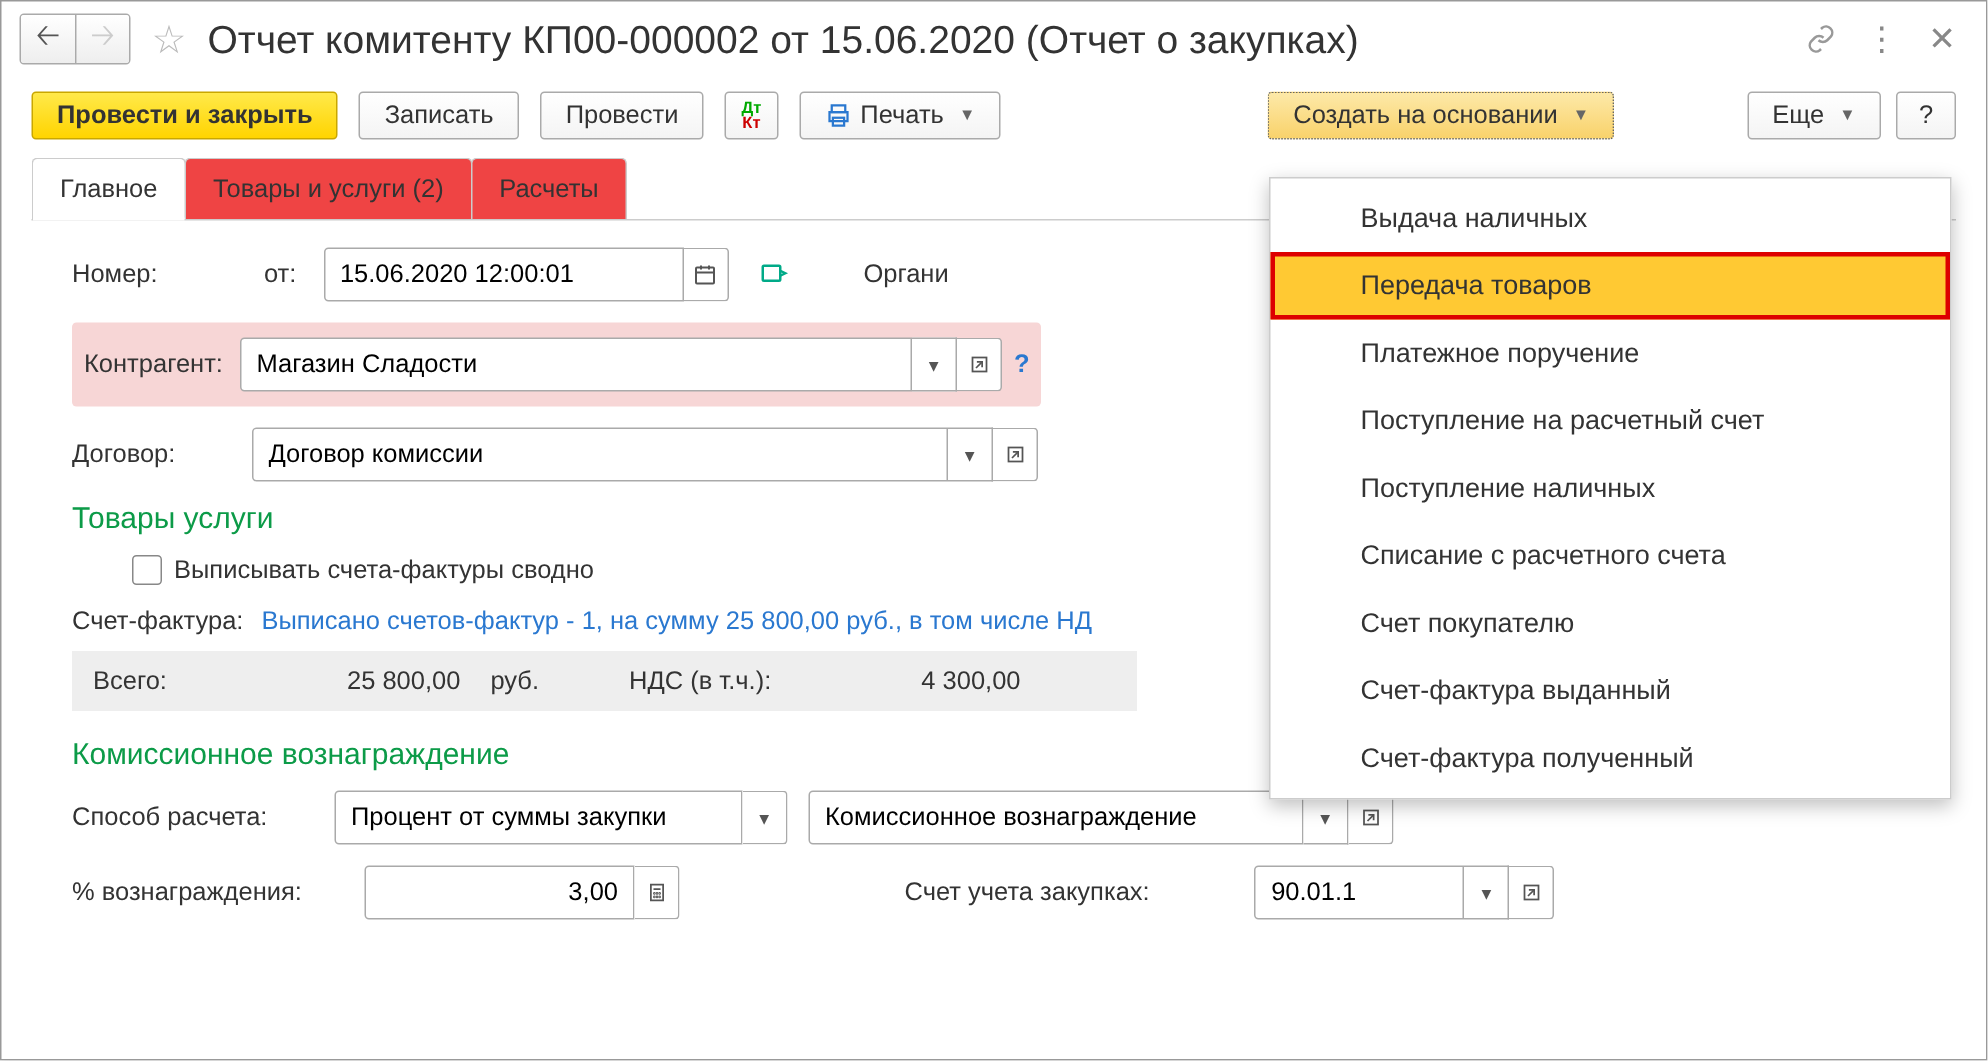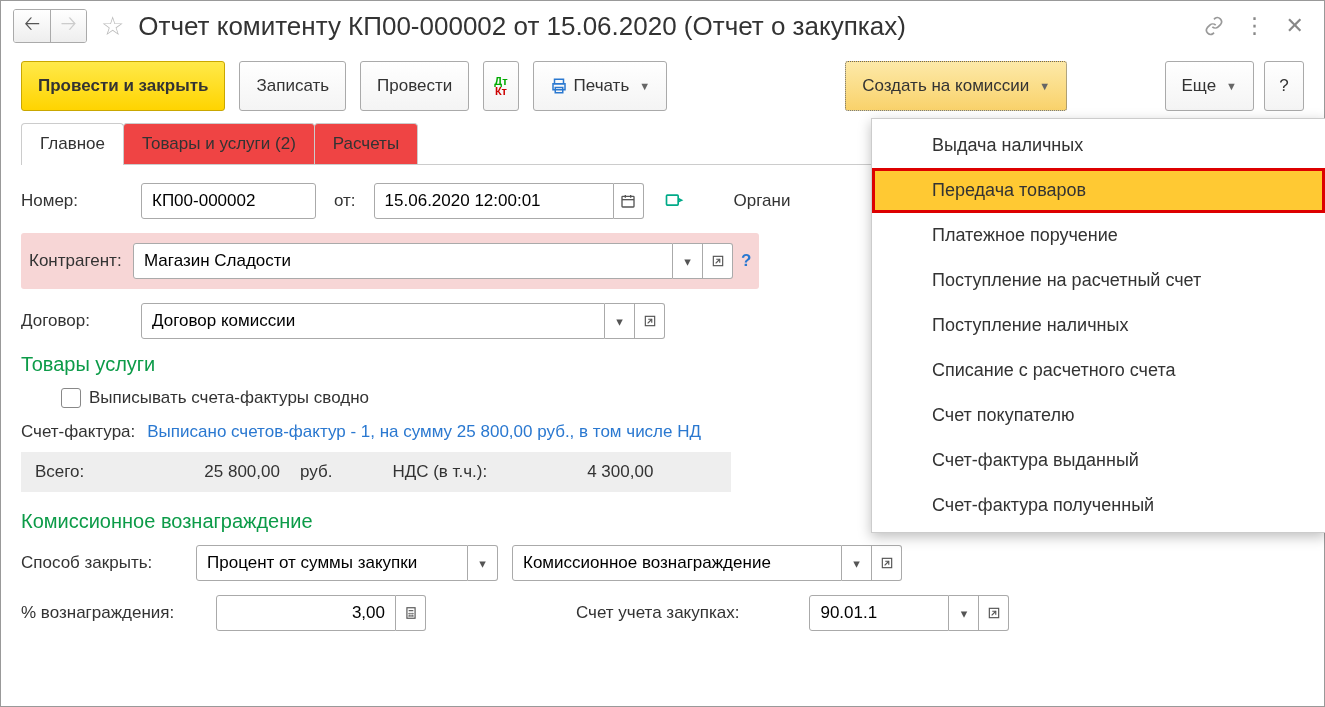--- a/index.html
+++ b/index.html
@@ -11,57 +11,57 @@
 .nav-btns { display: flex; border: 1px solid #aaa; border-radius: 3px; overflow: hidden; }
 .nav-btn { width: 36px; height: 32px; background: linear-gradient(#fff,#eee); display: flex; align-items: center; justify-content: center; cursor: pointer; color: #555; font-size: 20px; }
 .nav-btn + .nav-btn { border-left: 1px solid #aaa; }
 .star-icon { font-size: 26px; color: #bbb; margin: 0 6px; }
 .title-text { font-size: 26px; font-weight: 400; color: #333; flex: 1; }
 .title-right { display: flex; align-items: center; gap: 20px; position: absolute; right: 20px; top: 12px; color: #888; }
 .title-right span { cursor: pointer; font-size: 22px; }
 
 
 .toolbar { display: flex; align-items: center; padding: 10px 20px 12px; gap: 14px; }
-.btn { border: 1px solid #aaa; border-radius: 3px; padding: 8px 16px; background: linear-gradient(#fff,#f4f4f4); cursor: pointer; font-size: 17px; color: #333; display: inline-flex; align-items: center; gap: 6px; height: 50px; }
+.btn { border: 1px solid #aaa; border-radius: 3px; padding: 8px 16px; background: linear-gradient(#fff,#f4f4f4); cursor: pointer; font-size: 17px; color: #333; display: inline-flex; align-items: center; gap: 6px; height: 32px; }
 .btn-yellow { background: linear-gradient(#ffe94a,#ffd400); border-color: #c9a700; font-weight: 700; }
 .btn-small { padding: 6px 10px; }
 .dtkt { font-size: 11px; line-height: 10px; font-weight: 700; }
 .dtkt .dt { color: #0a0; }
 .dtkt .kt { color: #c00; }
 .dropdown-arrow { font-size: 11px; color: #666; margin-left: 4px; }
 .toolbar-right { margin-left: auto; display: flex; gap: 10px; }
 
 
 .tabs { display: flex; margin: 0 20px 0; border-bottom: 1px solid #ccc; }
 .tab { padding: 10px 18px; border: 1px solid #ccc; border-bottom: none; background: #ef4444; cursor: pointer; border-radius: 4px 4px 0 0; margin-right: -1px; font-size: 17px; }
 .tab.active { background: #fff; position: relative; }
 .tab.active::after { content: ''; position: absolute; left: 0; right: 0; bottom: -1px; height: 2px; background: #fff; }
 
 
-.form { padding: 18px 20px 0; }
+.form { padding: 18px 20px 0; margin-left: 27px; }
 .row { display: flex; align-items: center; margin-bottom: 14px; gap: 10px; }
 .label { width: 110px; font-size: 17px; }
 .input-wrap { display: flex; align-items: stretch; }
 .input { border: 1px solid #aaa; border-radius: 3px 0 0 3px; padding: 6px 10px; font-size: 17px; height: 36px; background: #fff; }
 .input-btn { border: 1px solid #aaa; border-left: none; width: 30px; display: flex; align-items: center; justify-content: center; background: #fff; cursor: pointer; font-size: 13px; color: #555; }
 .input-btn:last-of-type { border-radius: 0 3px 3px 0; }
 .icon-after { margin-left: 10px; color: #2a7; font-size: 18px; }
 .org-label { margin-left: 40px; }
 .highlight-row { background: #f7d6d6; padding: 10px 8px; border-radius: 3px; display: inline-flex; align-items: center; }
 .help-icon { color: #2a78d0; margin-left: 8px; font-weight: 700; }
 
 .section-title { color: #0c9b48; font-size: 20px; margin: 6px 0 12px; }
 .checkbox-row { display: flex; align-items: center; gap: 8px; margin-bottom: 14px; padding-left: 40px; }
 .checkbox { width: 20px; height: 20px; border: 1px solid #888; border-radius: 3px; }
 .link-text { color: #2a78d0; }
 
 .totals { background: #eee; padding: 10px 14px; display: flex; gap: 60px; font-size: 17px; margin: 10px 0 18px; width: 710px; }
 
 
-.dropdown-menu { position: absolute; top: 117px; left: 870px; width: 455px; background: #fff; border: 1px solid #ccc; box-shadow: 0 4px 12px rgba(0,0,0,0.25); z-index: 100; padding: 4px 0; }
+.dropdown-menu { position: absolute; top: 117px; left: 845px; width: 455px; background: #fff; border: 1px solid #ccc; box-shadow: 0 4px 12px rgba(0,0,0,0.25); z-index: 100; padding: 4px 0; }
 .menu-item { padding: 12px 60px; font-size: 18px; cursor: pointer; }
 .menu-item.selected { background: #ffc933; outline: 3px solid #d00; outline-offset: -3px; }
 
 
 .btn-highlight { background: linear-gradient(#fde9a8,#f9d26b); border: 1px dotted #666; }
 
 svg { display: block; }
 </style>
 </head>
 <body>
@@ -102,21 +102,21 @@
             <rect x="7" y="14" width="10" height="7"></rect>
           </svg>
       </span>
       <span>Печать</span>
       <span class="dropdown-arrow">▼</span>
     </button>
 
     <div style="width:150px"></div>
 
     <button class="btn btn-highlight">
-      <span>Создать на комиссии</span>
+      <span>Создать на основании</span>
       <span class="dropdown-arrow">▼</span>
     </button>
 
     <div class="toolbar-right">
       <button class="btn">
         <span>Еще</span>
         <span class="dropdown-arrow">▼</span>
       </button>
       <button class="btn" style="width:40px;justify-content:center">?</button>
     </div>
@@ -125,21 +125,20 @@
   <div class="tabs">
     <div class="tab active">Главное</div>
     <div class="tab">Товары и услуги (2)</div>
     <div class="tab">Расчеты</div>
   </div>
 
   <div class="form">
 
     <div class="row">
       <span class="label">Номер:</span>
-      <input class="input" style="width: 175px; border-radius: 3px;" value="КП00-000002">
       <span style="margin:0 8px">от:</span>
       <div class="input-wrap">
         <input class="input" style="width: 240px;" value="15.06.2020 12:00:01">
         <div class="input-btn">
           <svg width="16" height="16" viewBox="0 0 24 24" fill="none" stroke="#555" stroke-width="2">
               <rect x="3" y="5" width="18" height="16" rx="1"></rect>
               <line x1="3" y1="10" x2="21" y2="10"></line>
               <line x1="8" y1="3" x2="8" y2="7"></line>
               <line x1="16" y1="3" x2="16" y2="7"></line>
             </svg>
@@ -151,21 +150,21 @@
             <path d="M17 9l4 2-4 2"></path>
           </svg>
       </span>
       <span class="org-label">Органи</span>
     </div>
 
     <div class="row">
       <div class="highlight-row">
         <span class="label" style="width:104px">Контрагент:</span>
         <div class="input-wrap">
-          <input class="input" style="width: 540px;" value="Магазин Сладости">
+          <input class="input" style="width: 448px;" value="Магазин Сладости">
           <div class="input-btn">▾</div>
           <div class="input-btn">
             <svg width="14" height="14" viewBox="0 0 24 24" fill="none" stroke="#555" stroke-width="2">
                 <rect x="4" y="4" width="16" height="16"></rect>
                 <path d="M9 9l6 0 0 6"></path>
                 <path d="M15 9l-7 7"></path>
               </svg>
           </div>
         </div>
         <span class="help-icon">?</span>
@@ -199,21 +198,21 @@
     <div class="totals">
       <span>Всего:</span>
       <span style="margin-left:60px">25 800,00</span>
       <span style="margin-left:-40px">руб.</span>
       <span>НДС (в т.ч.):</span>
       <span style="margin-left:40px">4 300,00</span>
     </div>
 
     <div class="section-title">Комиссионное вознаграждение</div>
     <div class="row">
-      <span style="width:165px">Способ закрыть:</span>
+      <span style="width:165px">Способ расчета:</span>
       <div class="input-wrap">
         <input class="input" style="width: 272px;" value="Процент от суммы закупки">
         <div class="input-btn" style="border-radius:0 3px 3px 0">▾</div>
       </div>
       <div class="input-wrap" style="margin-left:4px">
         <input class="input" style="width: 330px;" value="Комиссионное вознаграждение">
         <div class="input-btn">▾</div>
         <div class="input-btn">
           <svg width="14" height="14" viewBox="0 0 24 24" fill="none" stroke="#555" stroke-width="2">
               <rect x="4" y="4" width="16" height="16"></rect>

